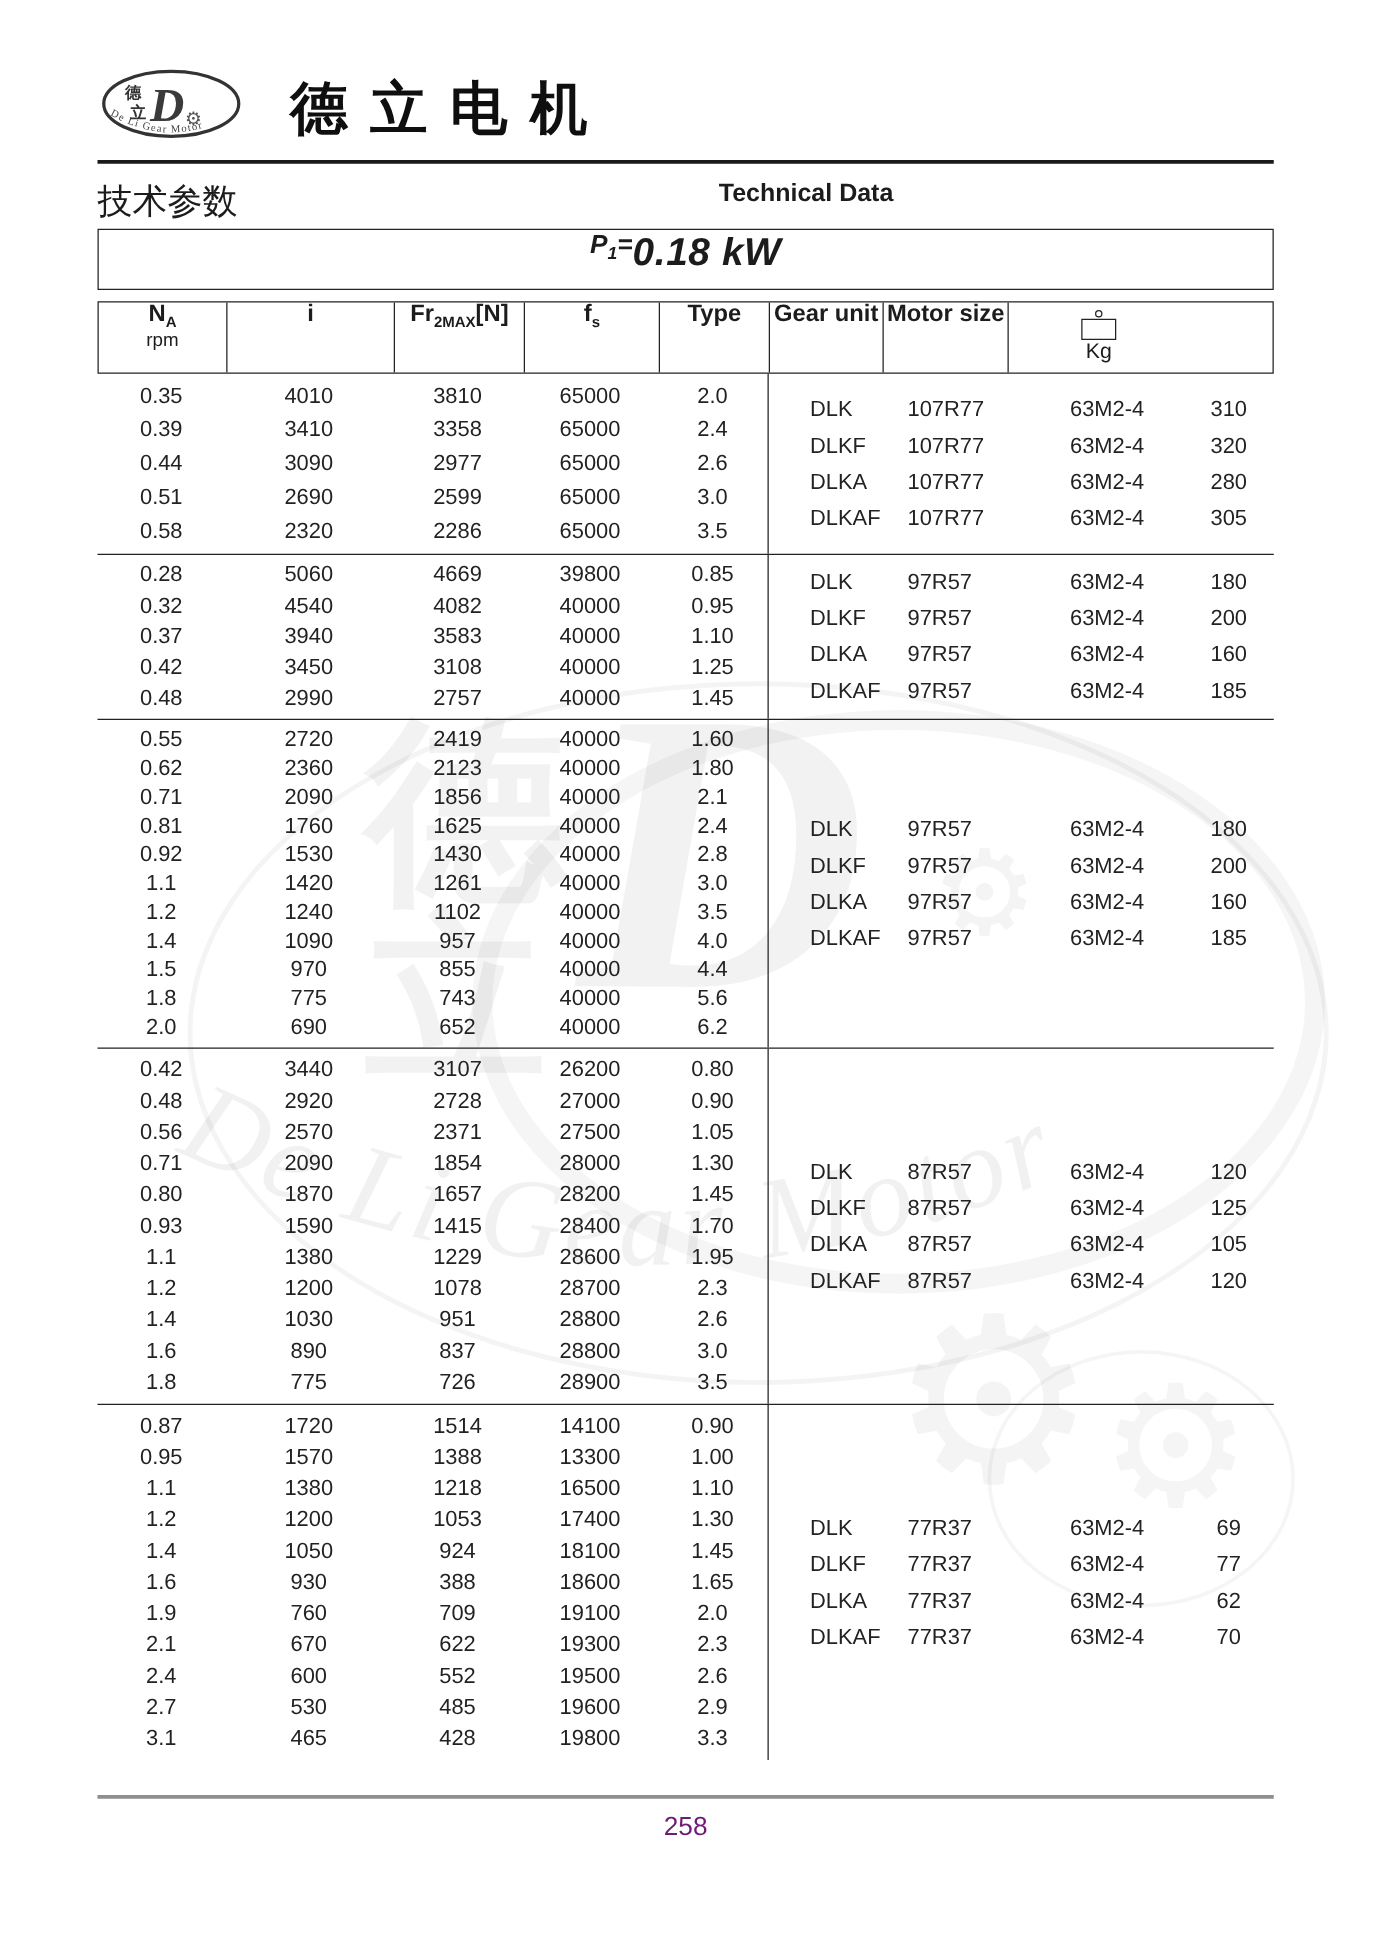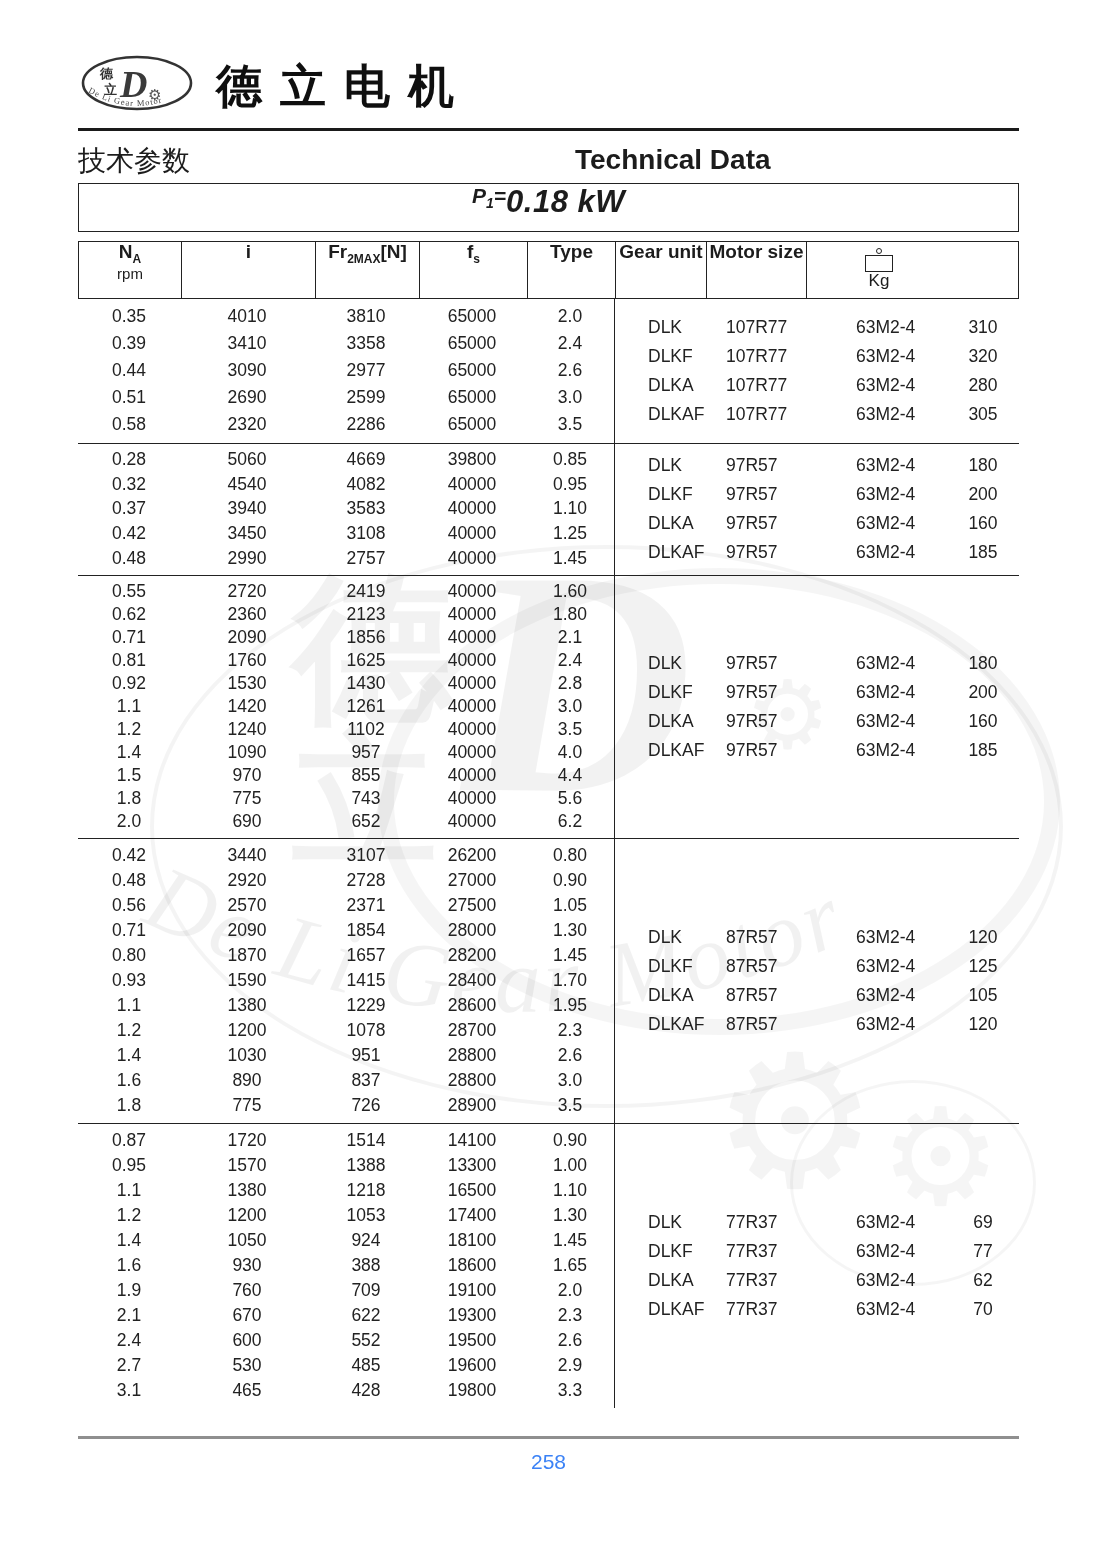--- a/index.html
+++ b/index.html
@@ -25,28 +25,28 @@
   .wm-cjk2{left:292px;top:728px;font-family:"Liberation Serif",serif;font-weight:bold;font-size:145px;line-height:1;color:rgba(0,0,0,0.05);}
   .wm-gear1{left:712px;top:1030px;font-size:185px;line-height:1;color:rgba(0,0,0,0.045);}
   .wm-gear2{left:880px;top:1090px;font-size:135px;line-height:1;color:rgba(0,0,0,0.04);}
   .wm-gear3{left:745px;top:668px;font-size:95px;line-height:1;color:rgba(0,0,0,0.045);}
   .wm-gearring{left:790px;top:1080px;width:240px;height:200px;border:3px solid rgba(0,0,0,0.04);border-radius:50%;}
   .wm-script{left:110px;top:790px;width:920px;height:330px;}
   
   .content{position:relative;z-index:1;margin-left:78px;width:941px;}
   .brand-row{display:flex;align-items:center;padding-top:52px;height:70px;}
   .brand-name{
-    margin-left:16px;
+    margin-left:32px;
     font-family:"Liberation Serif",serif;
     font-weight:bold;font-size:46px;letter-spacing:18px;color:#0f0f0f;
   }
   .top-rule{margin-top:6px;height:2.5px;background:#1a1a1a;}
   .section-row{position:relative;margin-top:11px;height:30px;}
   .section-cn{position:absolute;left:0;top:0;font-size:28px;font-weight:normal;}
-  .section-en{position:absolute;left:497px;top:2px;font-size:28px;font-weight:bold;}
+  .section-en{position:absolute;left:497px;top:2px;font-size:20px;font-weight:bold;}
   .power-box{
     margin-top:11px;height:49px;border:1.6px solid #222;
     display:flex;align-items:flex-start;justify-content:center;box-sizing:border-box;font-style:italic;
   }
   .power-prefix{font-size:21px;font-weight:bold;}
   .power-prefix sub{font-size:14px;}
   .power-value{font-size:31px;font-weight:bold;letter-spacing:0.5px;}
   
   .thead{
     margin-top:9px;
@@ -85,21 +85,21 @@
   .zone-right{
     flex:1;border-left:1.6px solid #222;
     display:flex;flex-direction:column;justify-content:center;gap:8px;
     padding-left:33px;box-sizing:border-box;
   }
   .trow{display:grid;grid-template-columns:78px 130px 92px 70px;}
   .tcell{font-size:17.5px;color:#222;text-align:left;}
   .tcell.kgv{text-align:center;}
   
   .footer-rule{margin-top:28px;height:3px;background:#8f8f8f;}
-  .page-number{margin-top:11px;text-align:center;font-size:21px;color:#3b82f6;}
+  .page-number{margin-top:11px;text-align:center;font-size:21px;color:#701a75;}
 </style>
 </head>
 <body>
 
 <div class="page">
 
   <div class="wm wm-ellipse-outer"></div>
   <div class="wm wm-ellipse-inner"></div>
   <div class="wm wm-cjk1">德</div>
   <div class="wm wm-cjk2">立</div>

